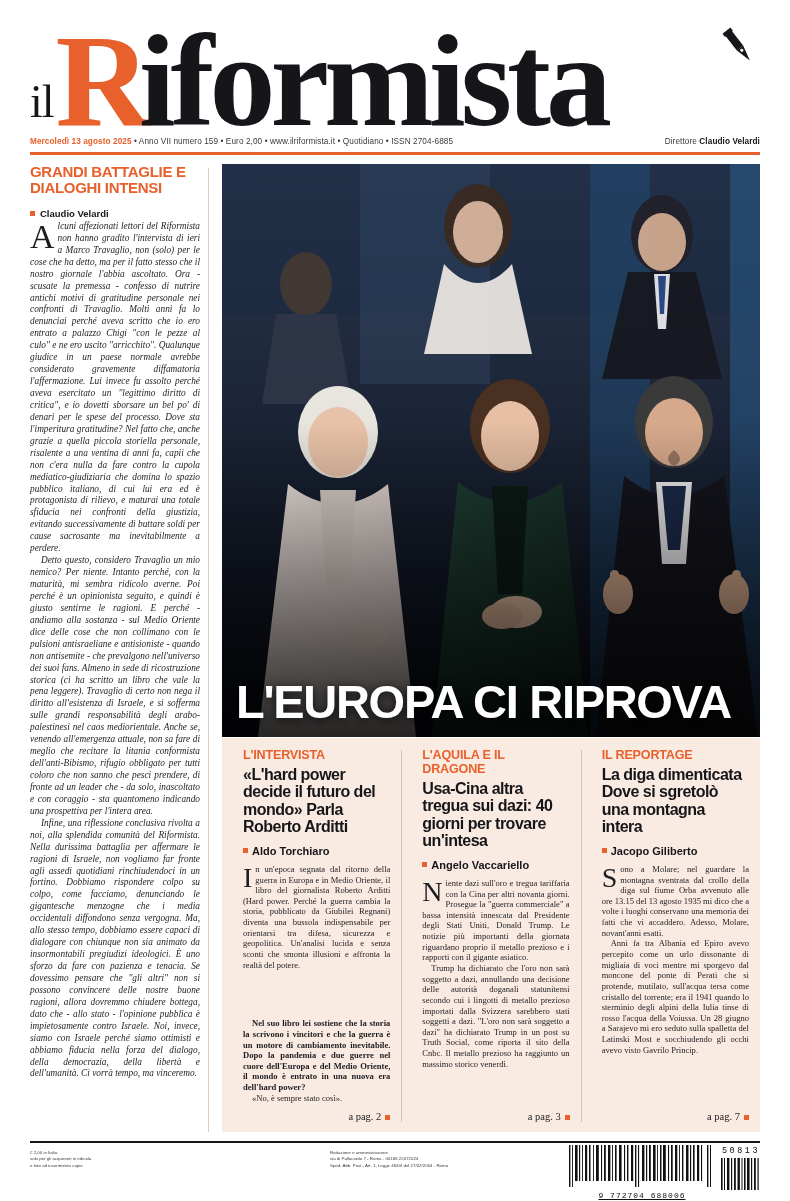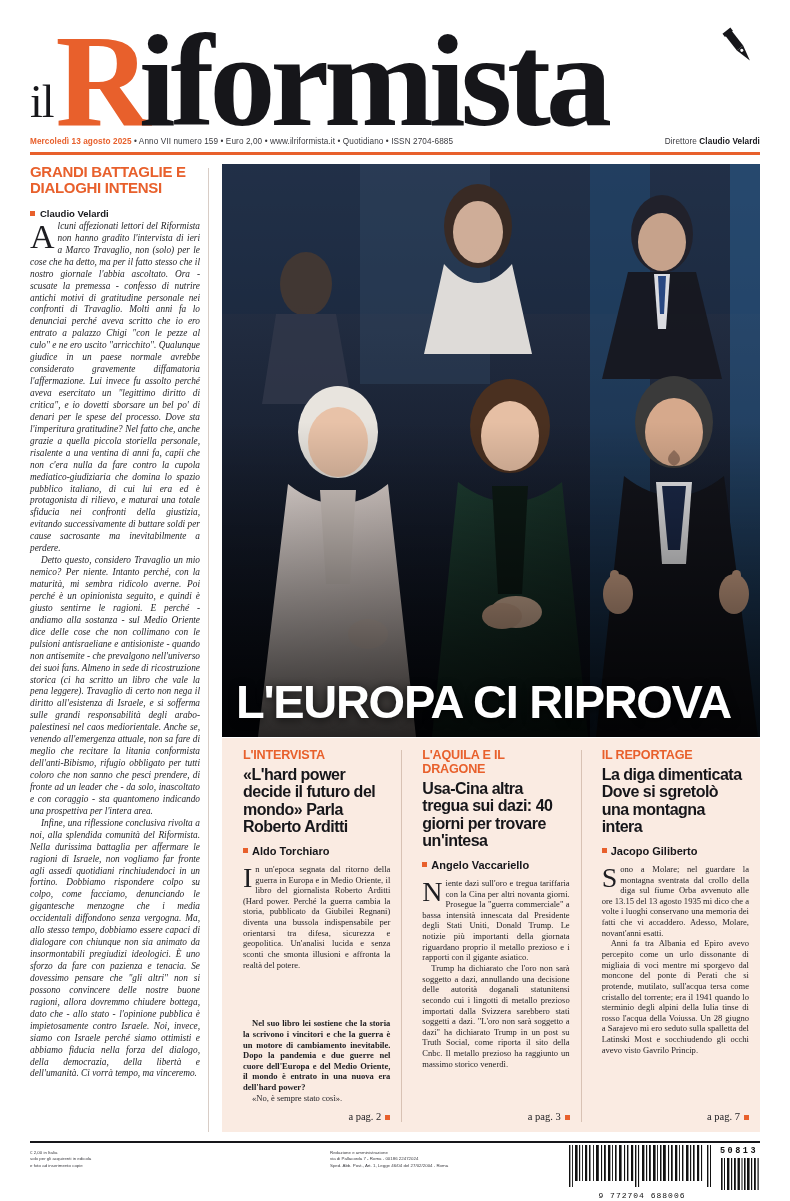--- a/index.html
+++ b/index.html
@@ -176,23 +176,23 @@
   }
   .f-left { width: 300px; }
   .f-mid { width: 270px; }
   .barcode-box {
     position: absolute; right: 30px; top: 2px;
     display: flex; align-items: flex-start; gap: 3px;
   }
   .bc-main { text-align: center; }
   .bc-num {
     font-family: "Liberation Mono", monospace; font-size: 8px;
-    letter-spacing: 1px; margin-top: 1px; color: #111;
-  }
-  .bc-add { text-align: left; font-weight: bold; }
+    letter-spacing: 1px; margin-top: 1px; color: #111; text-decoration: underline;
+  }
+  .bc-add { text-align: right; }
   .bc-addnum {
     font-family: "Liberation Mono", monospace; font-size: 8.5px;
     letter-spacing: 2.5px; color: #111; margin-bottom: 1px;
   }
 </style>
 </head>
 <body>
 
 <div class="page">
 

